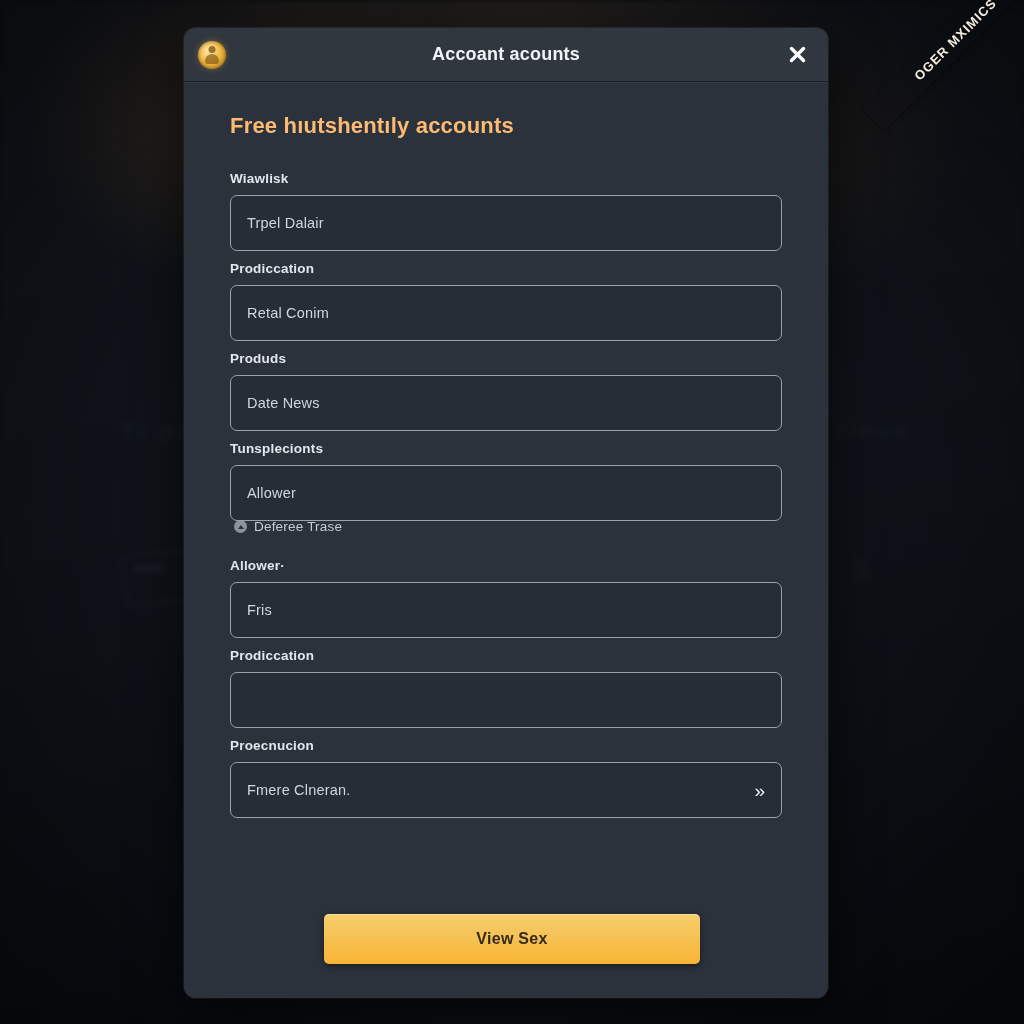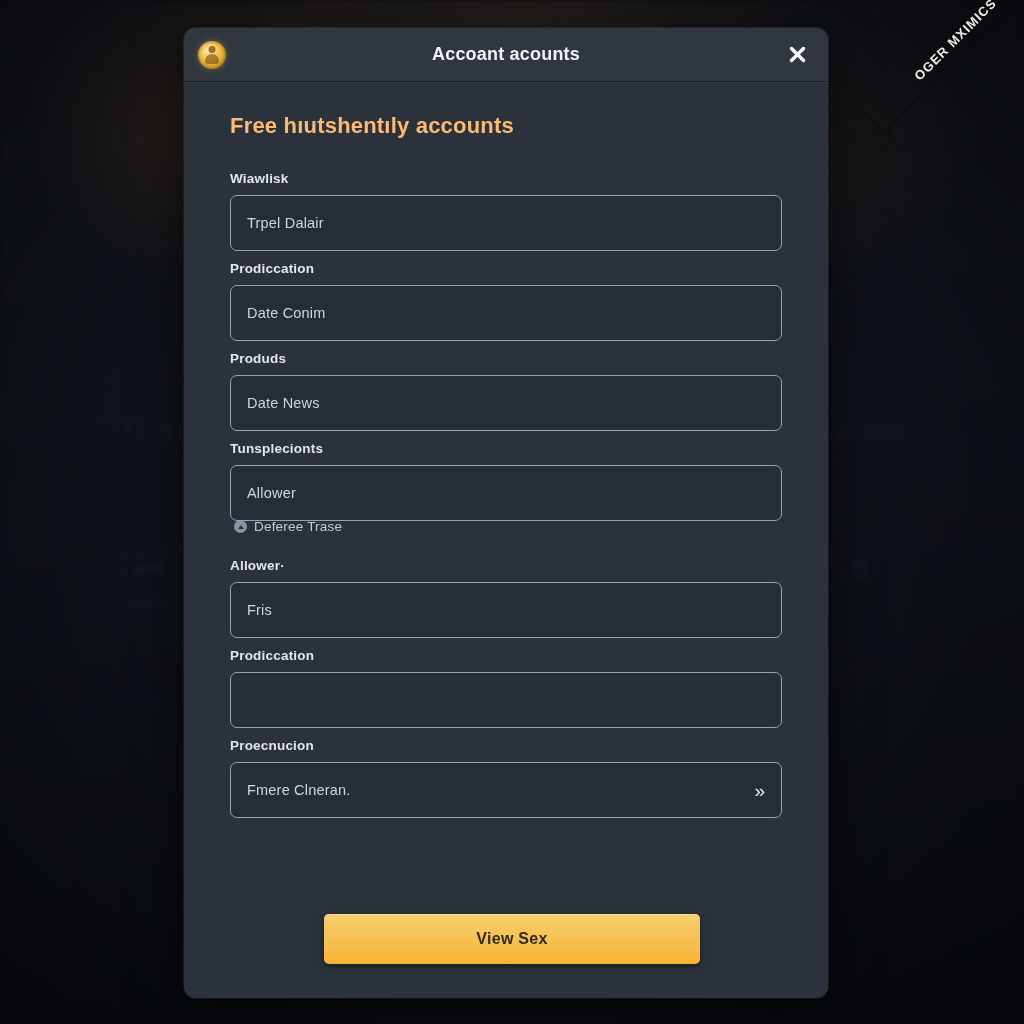--- a/index.html
+++ b/index.html
@@ -294,21 +294,21 @@
     <div class="field">
       <div class="field-label">Wiawlisk</div>
       <div class="field-input">
         <span class="field-value">Trpel Dalair</span>
       </div>
     </div>
 
     <div class="field">
       <div class="field-label">Prodiccation</div>
       <div class="field-input">
-        <span class="field-value">Date Conim</span>
+        <span class="field-value">Retal Conim</span>
       </div>
     </div>
 
     <div class="field">
       <div class="field-label">Produds</div>
       <div class="field-input">
         <span class="field-value">Date News</span>
       </div>
     </div>
 

